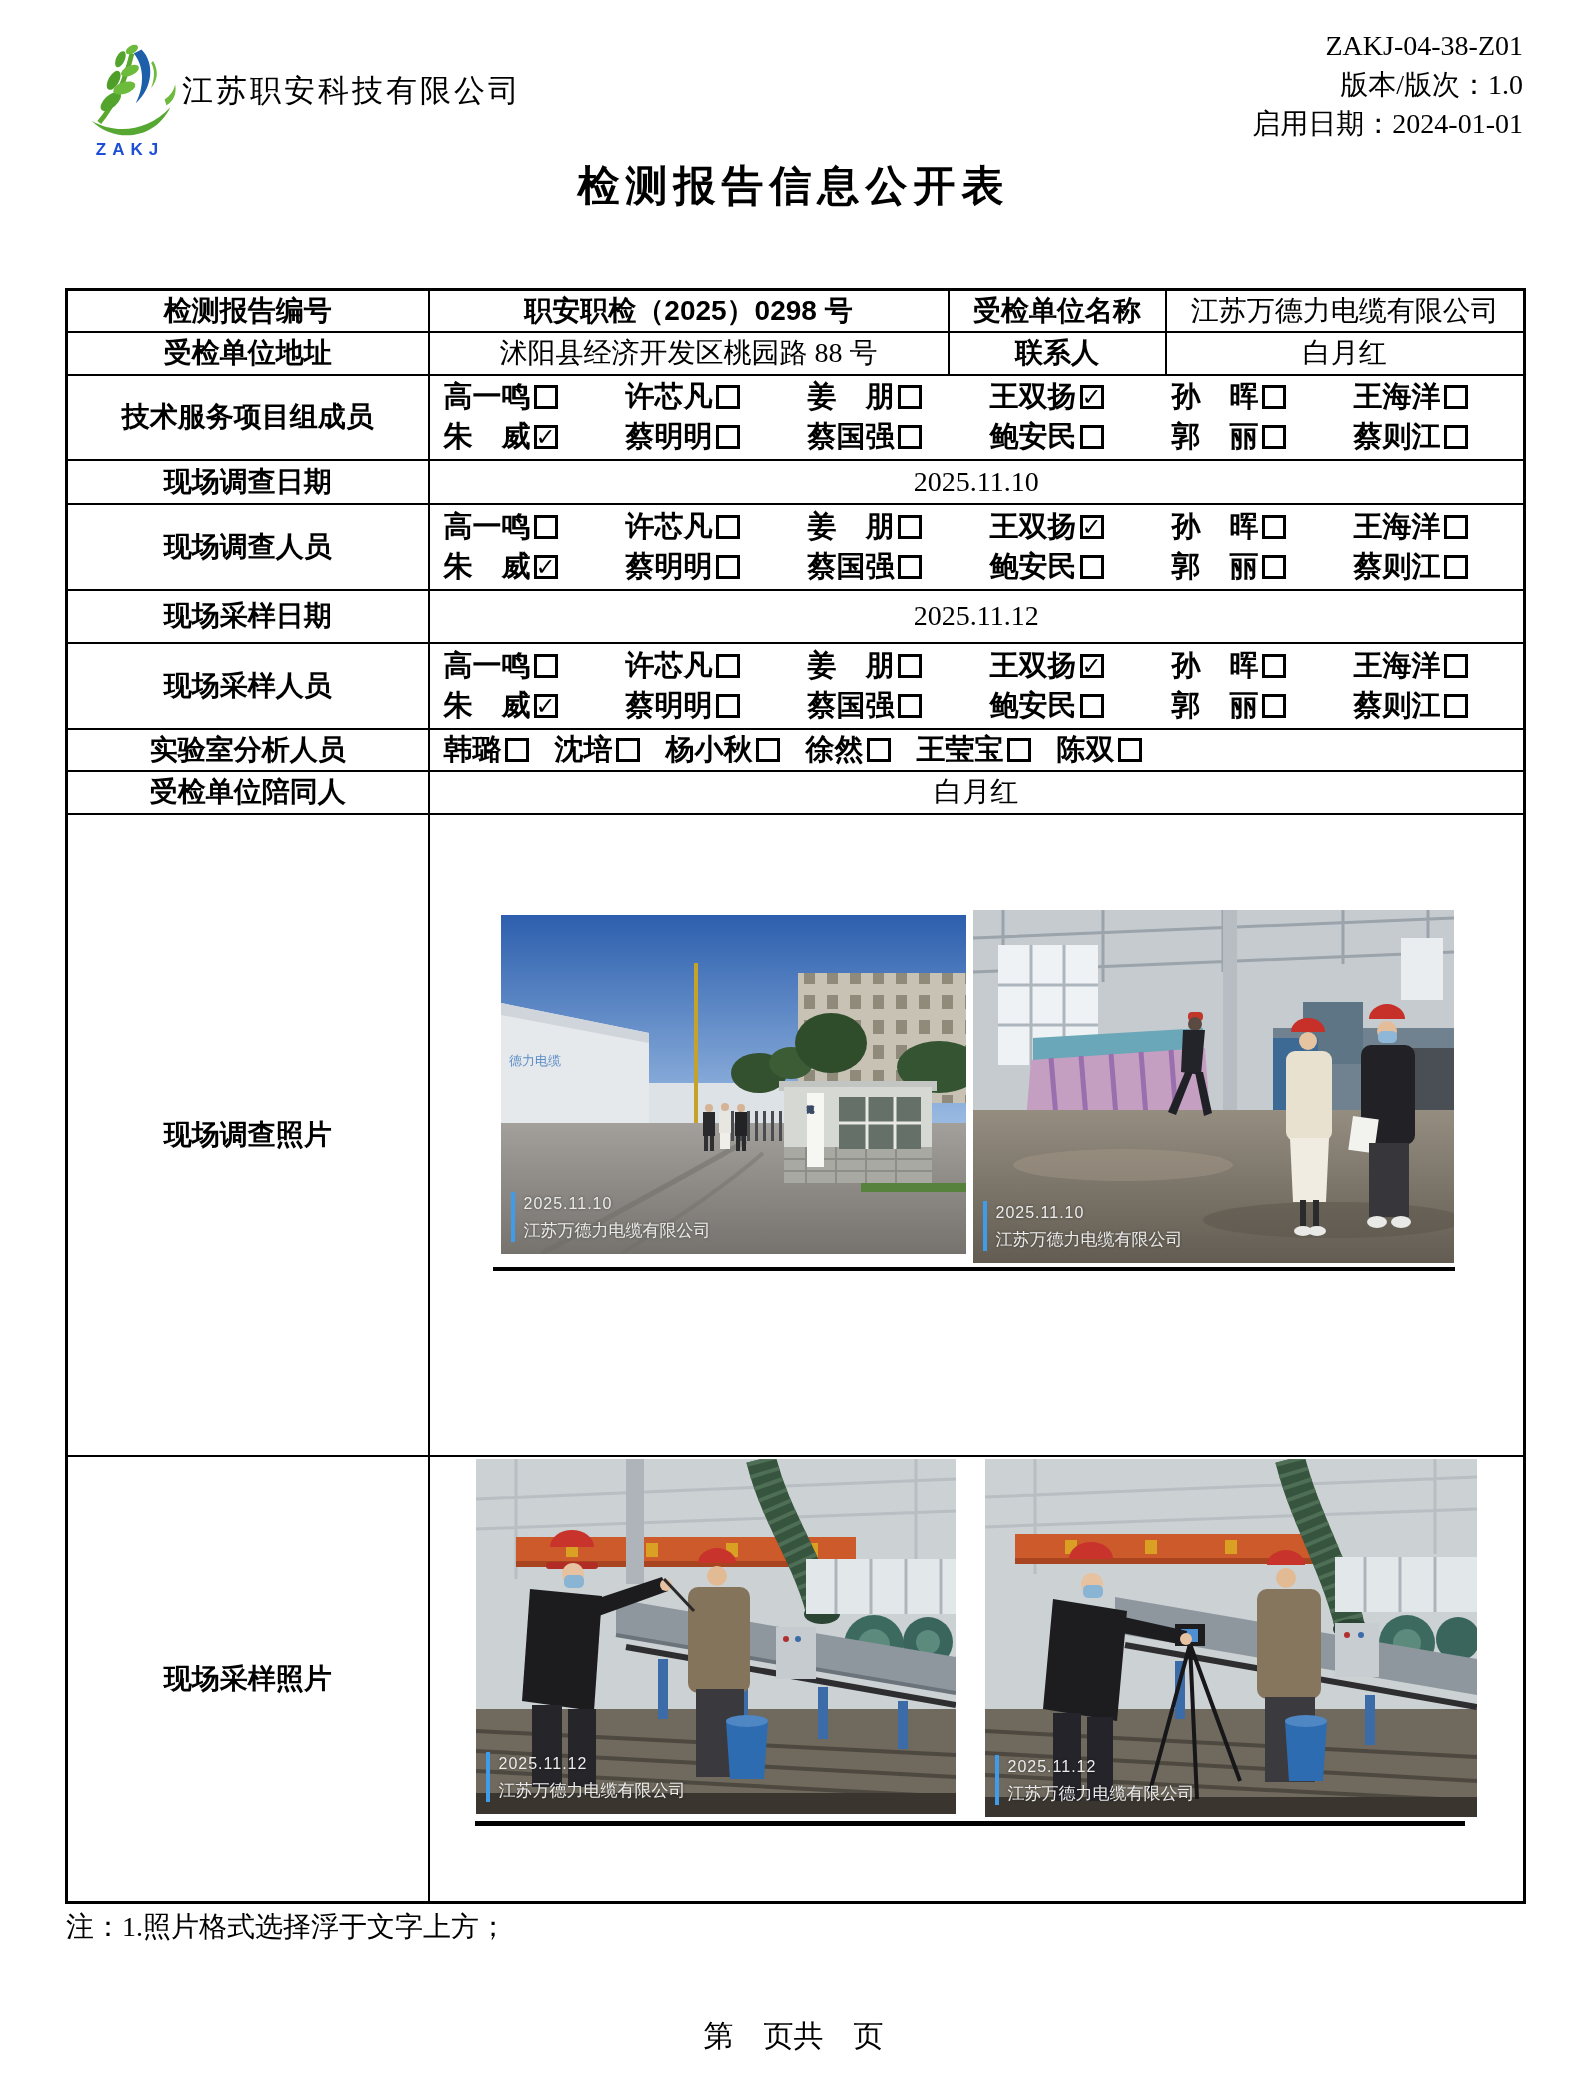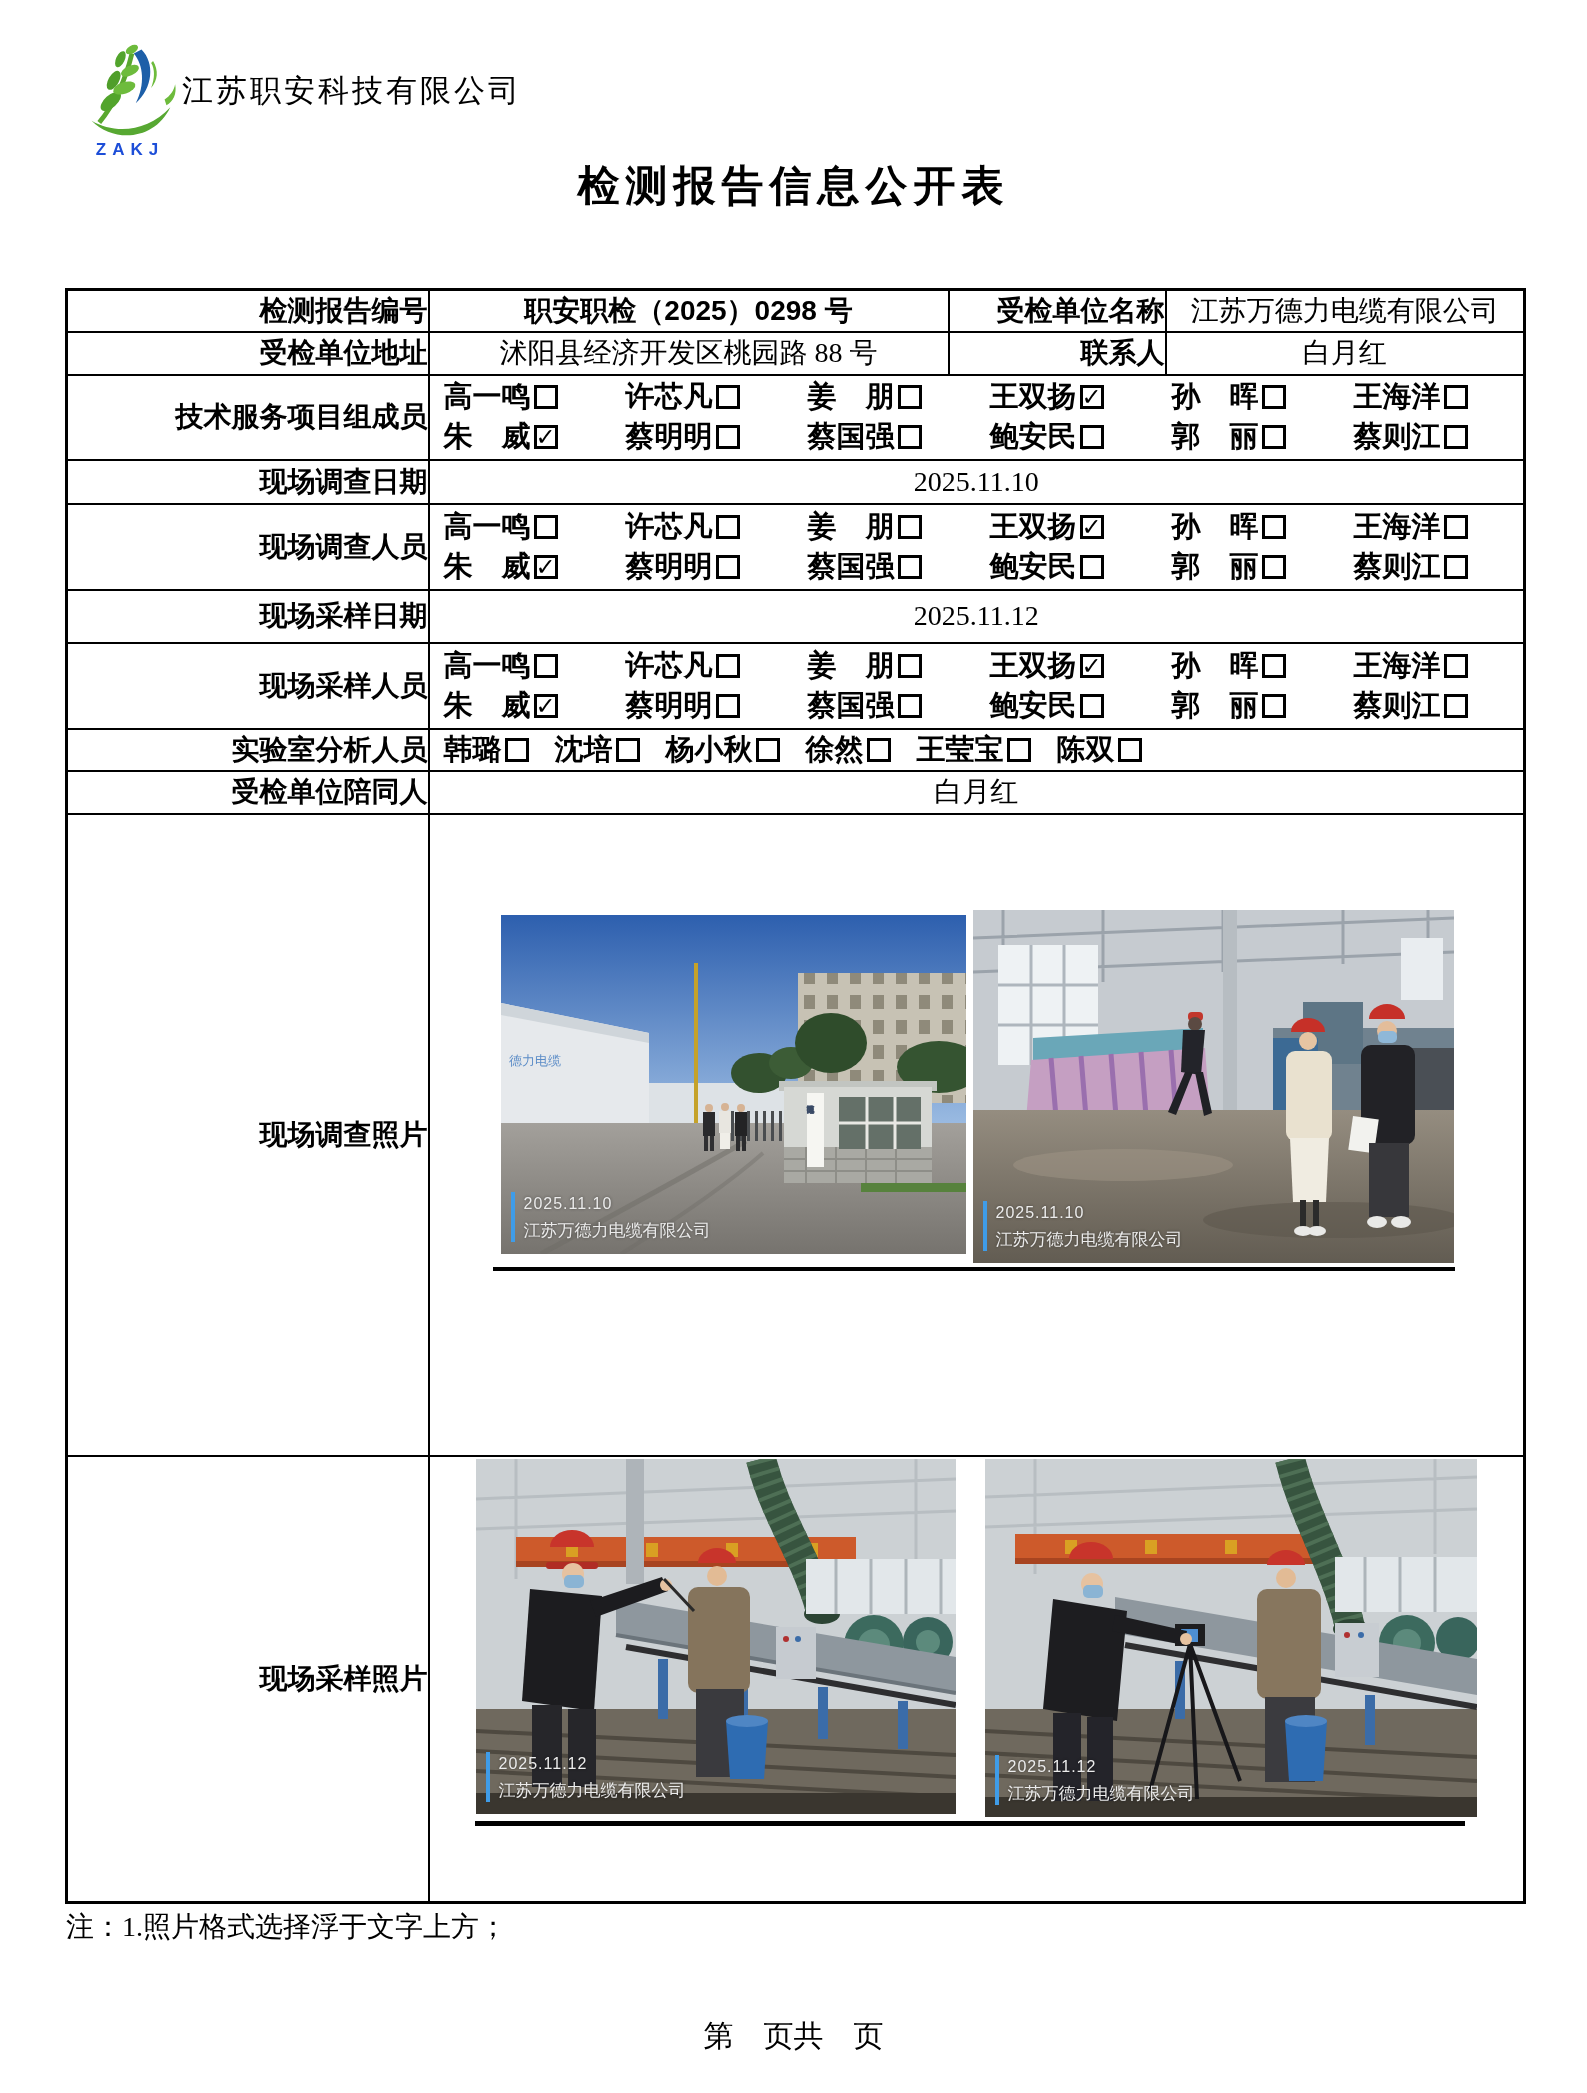--- a/index.html
+++ b/index.html
@@ -19,21 +19,21 @@
 
   
   .page-title { position:absolute; top:158px; left:0; width:100%; text-align:center;
     font-family:"Liberation Sans","DejaVu Sans",sans-serif; font-weight:700;
     font-size:42px; letter-spacing:6px; }
 
   
   table.form-table { position:absolute; left:65px; top:288px; width:1458px;
     border-collapse:collapse; table-layout:fixed; border:3px solid #000; }
   table.form-table td { border:2px solid #000; vertical-align:middle; overflow:hidden; }
-  td.lbl { text-align:right; font-family:"Liberation Sans","DejaVu Sans",sans-serif;
+  td.lbl { text-align:center; font-family:"Liberation Sans","DejaVu Sans",sans-serif;
     font-weight:700; font-size:28px; }
   td.val { text-align:center; font-size:28px; }
   td.val.bold { font-family:"Liberation Sans","DejaVu Sans",sans-serif; font-weight:700; }
 
   .staff-grid { display:grid; grid-template-columns:repeat(6,182px); height:100%;
     align-content:space-around; padding-left:14px; }
   .lab-row { display:flex; align-items:center; height:100%; padding-left:14px; gap:26px; }
   .staff-entry { display:flex; align-items:center;
     font-family:"Liberation Sans","DejaVu Sans",sans-serif; font-weight:700; font-size:29px; }
   .staff-name { white-space:pre; }
@@ -72,20 +72,25 @@
       <ellipse cx="40" cy="22" rx="9" ry="4.5" fill="#52a42c" transform="rotate(-65 40 22)"></ellipse>
       <ellipse cx="52" cy="12" rx="7" ry="4" fill="#6dbb3c" transform="rotate(-30 52 12)"></ellipse>
       <path d="M62,12 C76,26 74,52 56,68 C66,48 64,28 54,16 Z" fill="#1d5fa8"></path>
       <path d="M74,24 C80,34 79,44 72,52 C76,42 76,32 72,26 Z" fill="#6dbb3c"></path>
       <path d="M10,86 C34,100 68,98 92,72 C76,106 34,110 10,86 Z" fill="#57a832"></path>
       <path d="M86,64 C92,60 96,54 97,48 C99,58 95,66 88,70 Z" fill="#6dbb3c"></path>
     </svg>
     <div class="logo-zakj">ZAKJ</div>
   </div>
   <div class="company-name">江苏职安科技有限公司</div>
+  <div class="doc-meta">
+    <div>ZAKJ-04-38-Z01</div>
+    <div>版本/版次：1.0</div>
+    <div>启用日期：2024-01-01</div>
+  </div>
 
   <div class="page-title">检测报告信息公开表</div>
 
   <table class="form-table">
     <colgroup>
         <col style="width:362px">
         <col style="width:520px">
         <col style="width:217px">
         <col style="width:359px">
       </colgroup>

